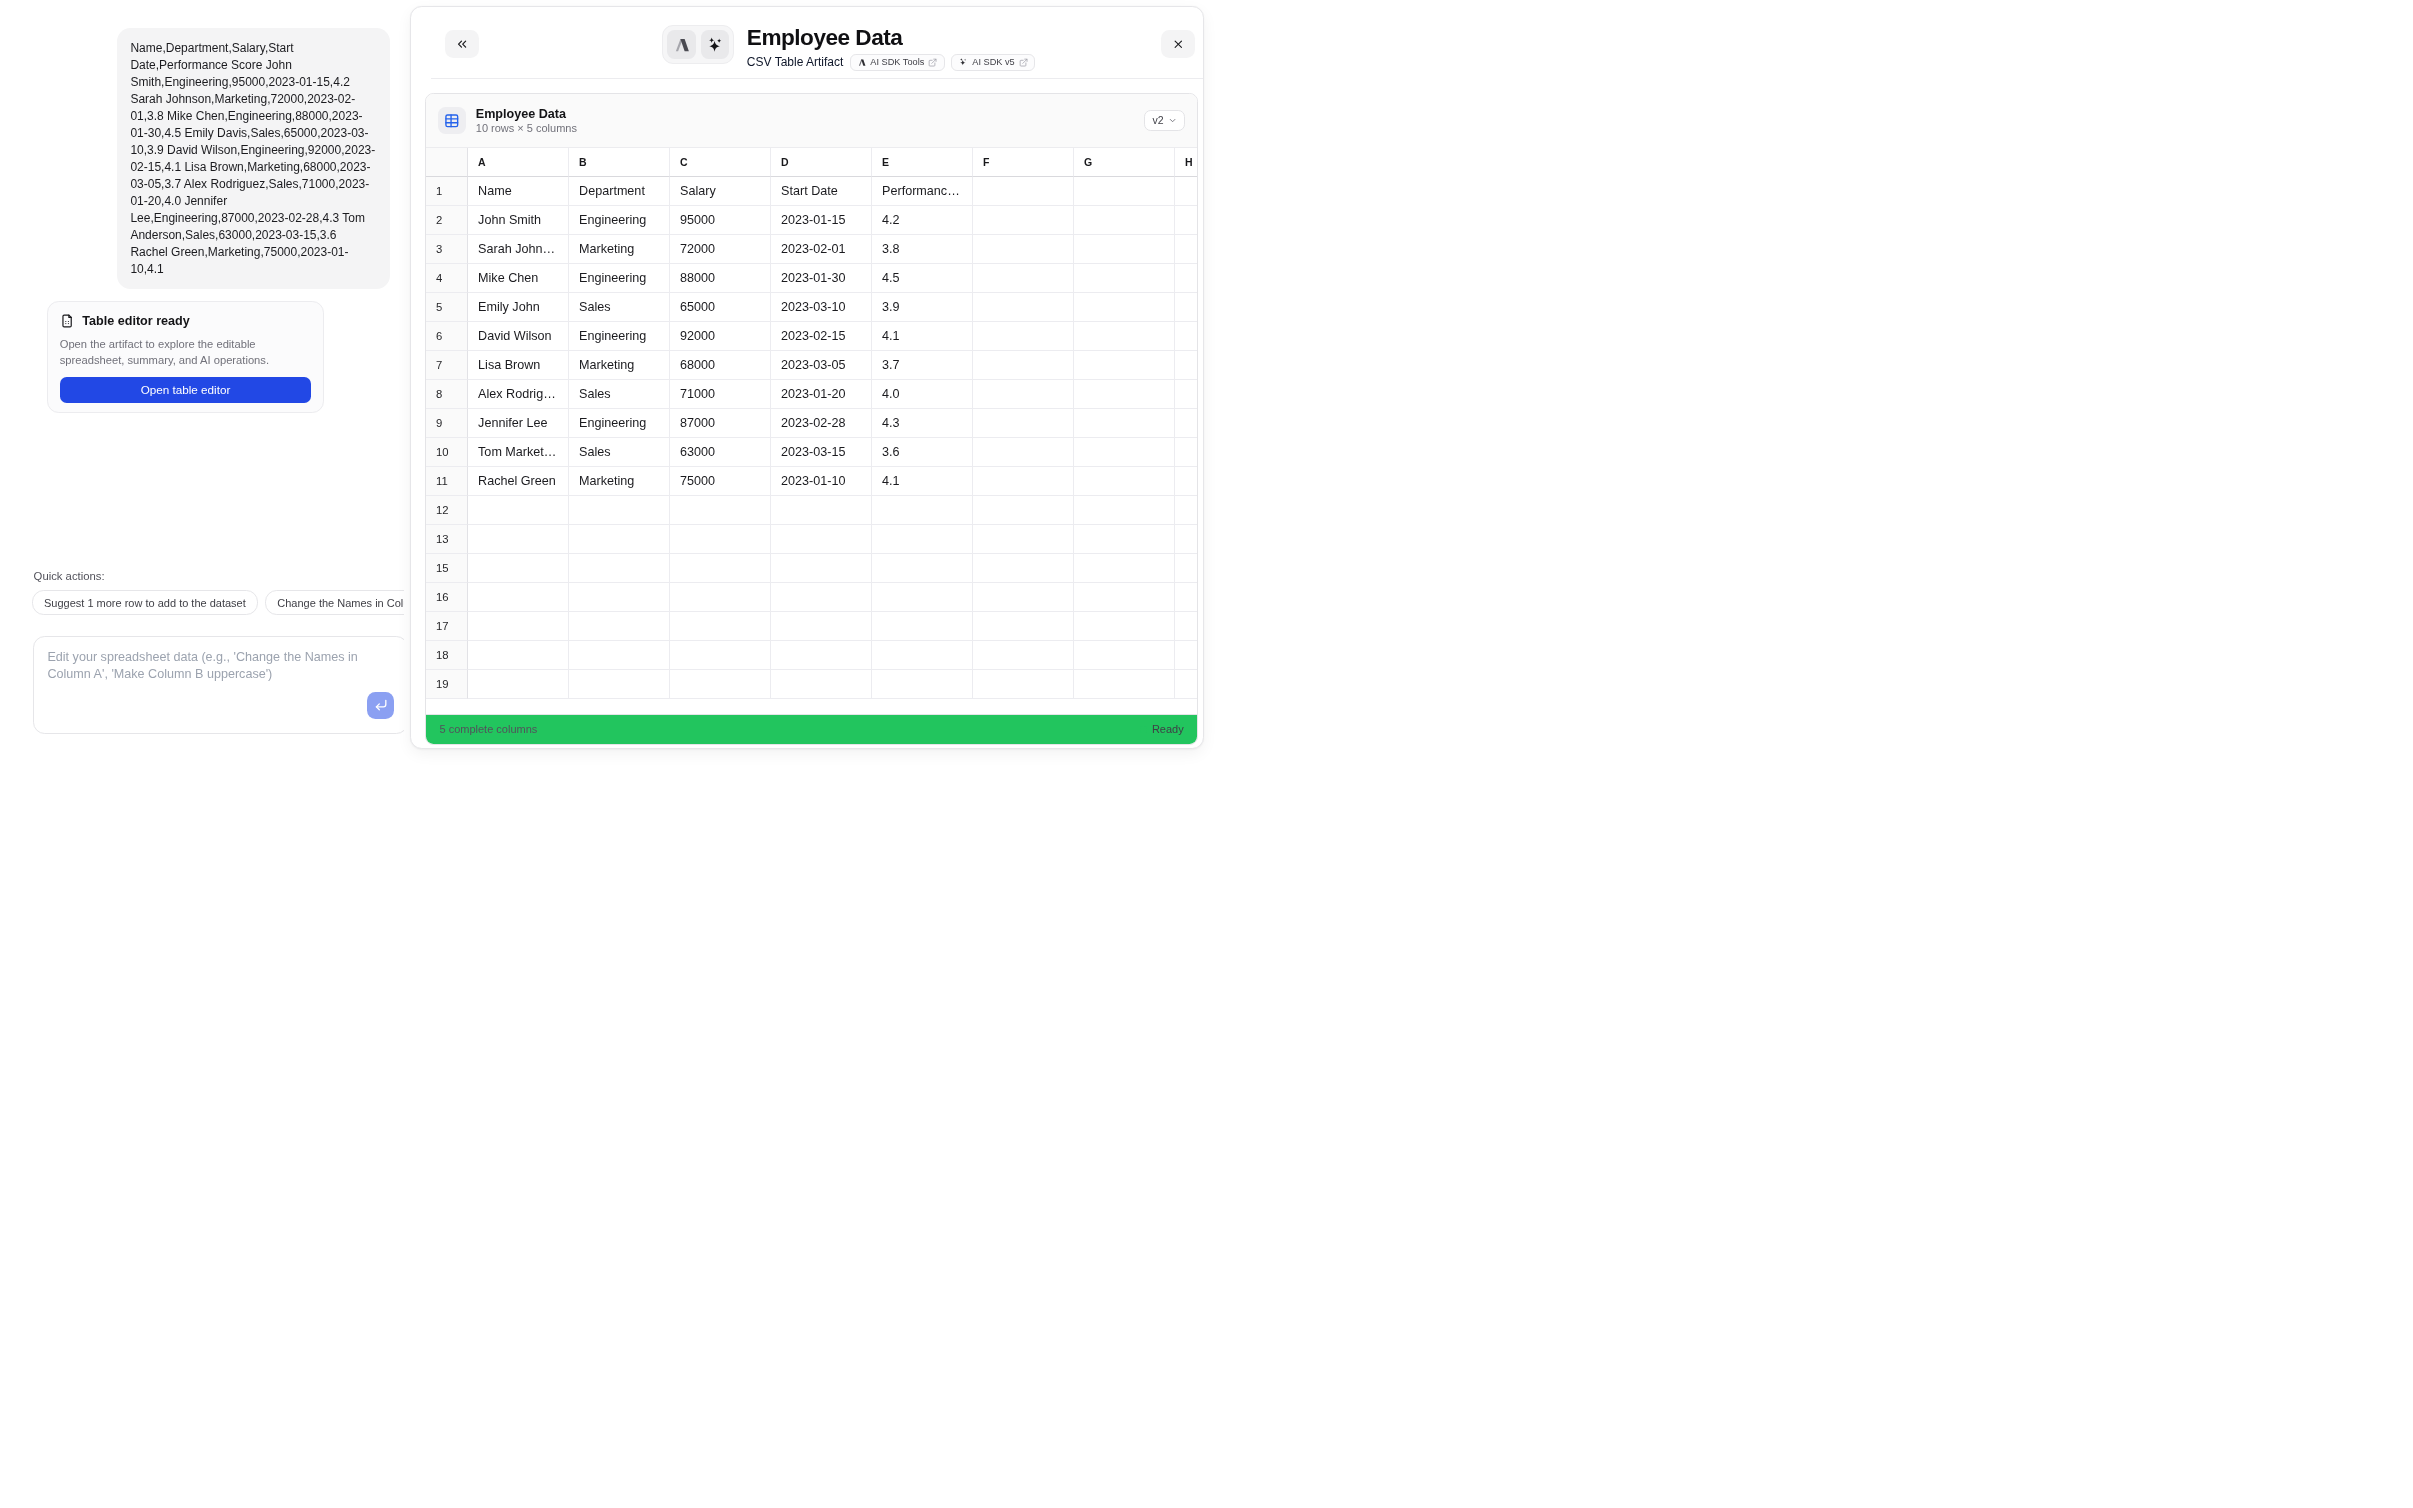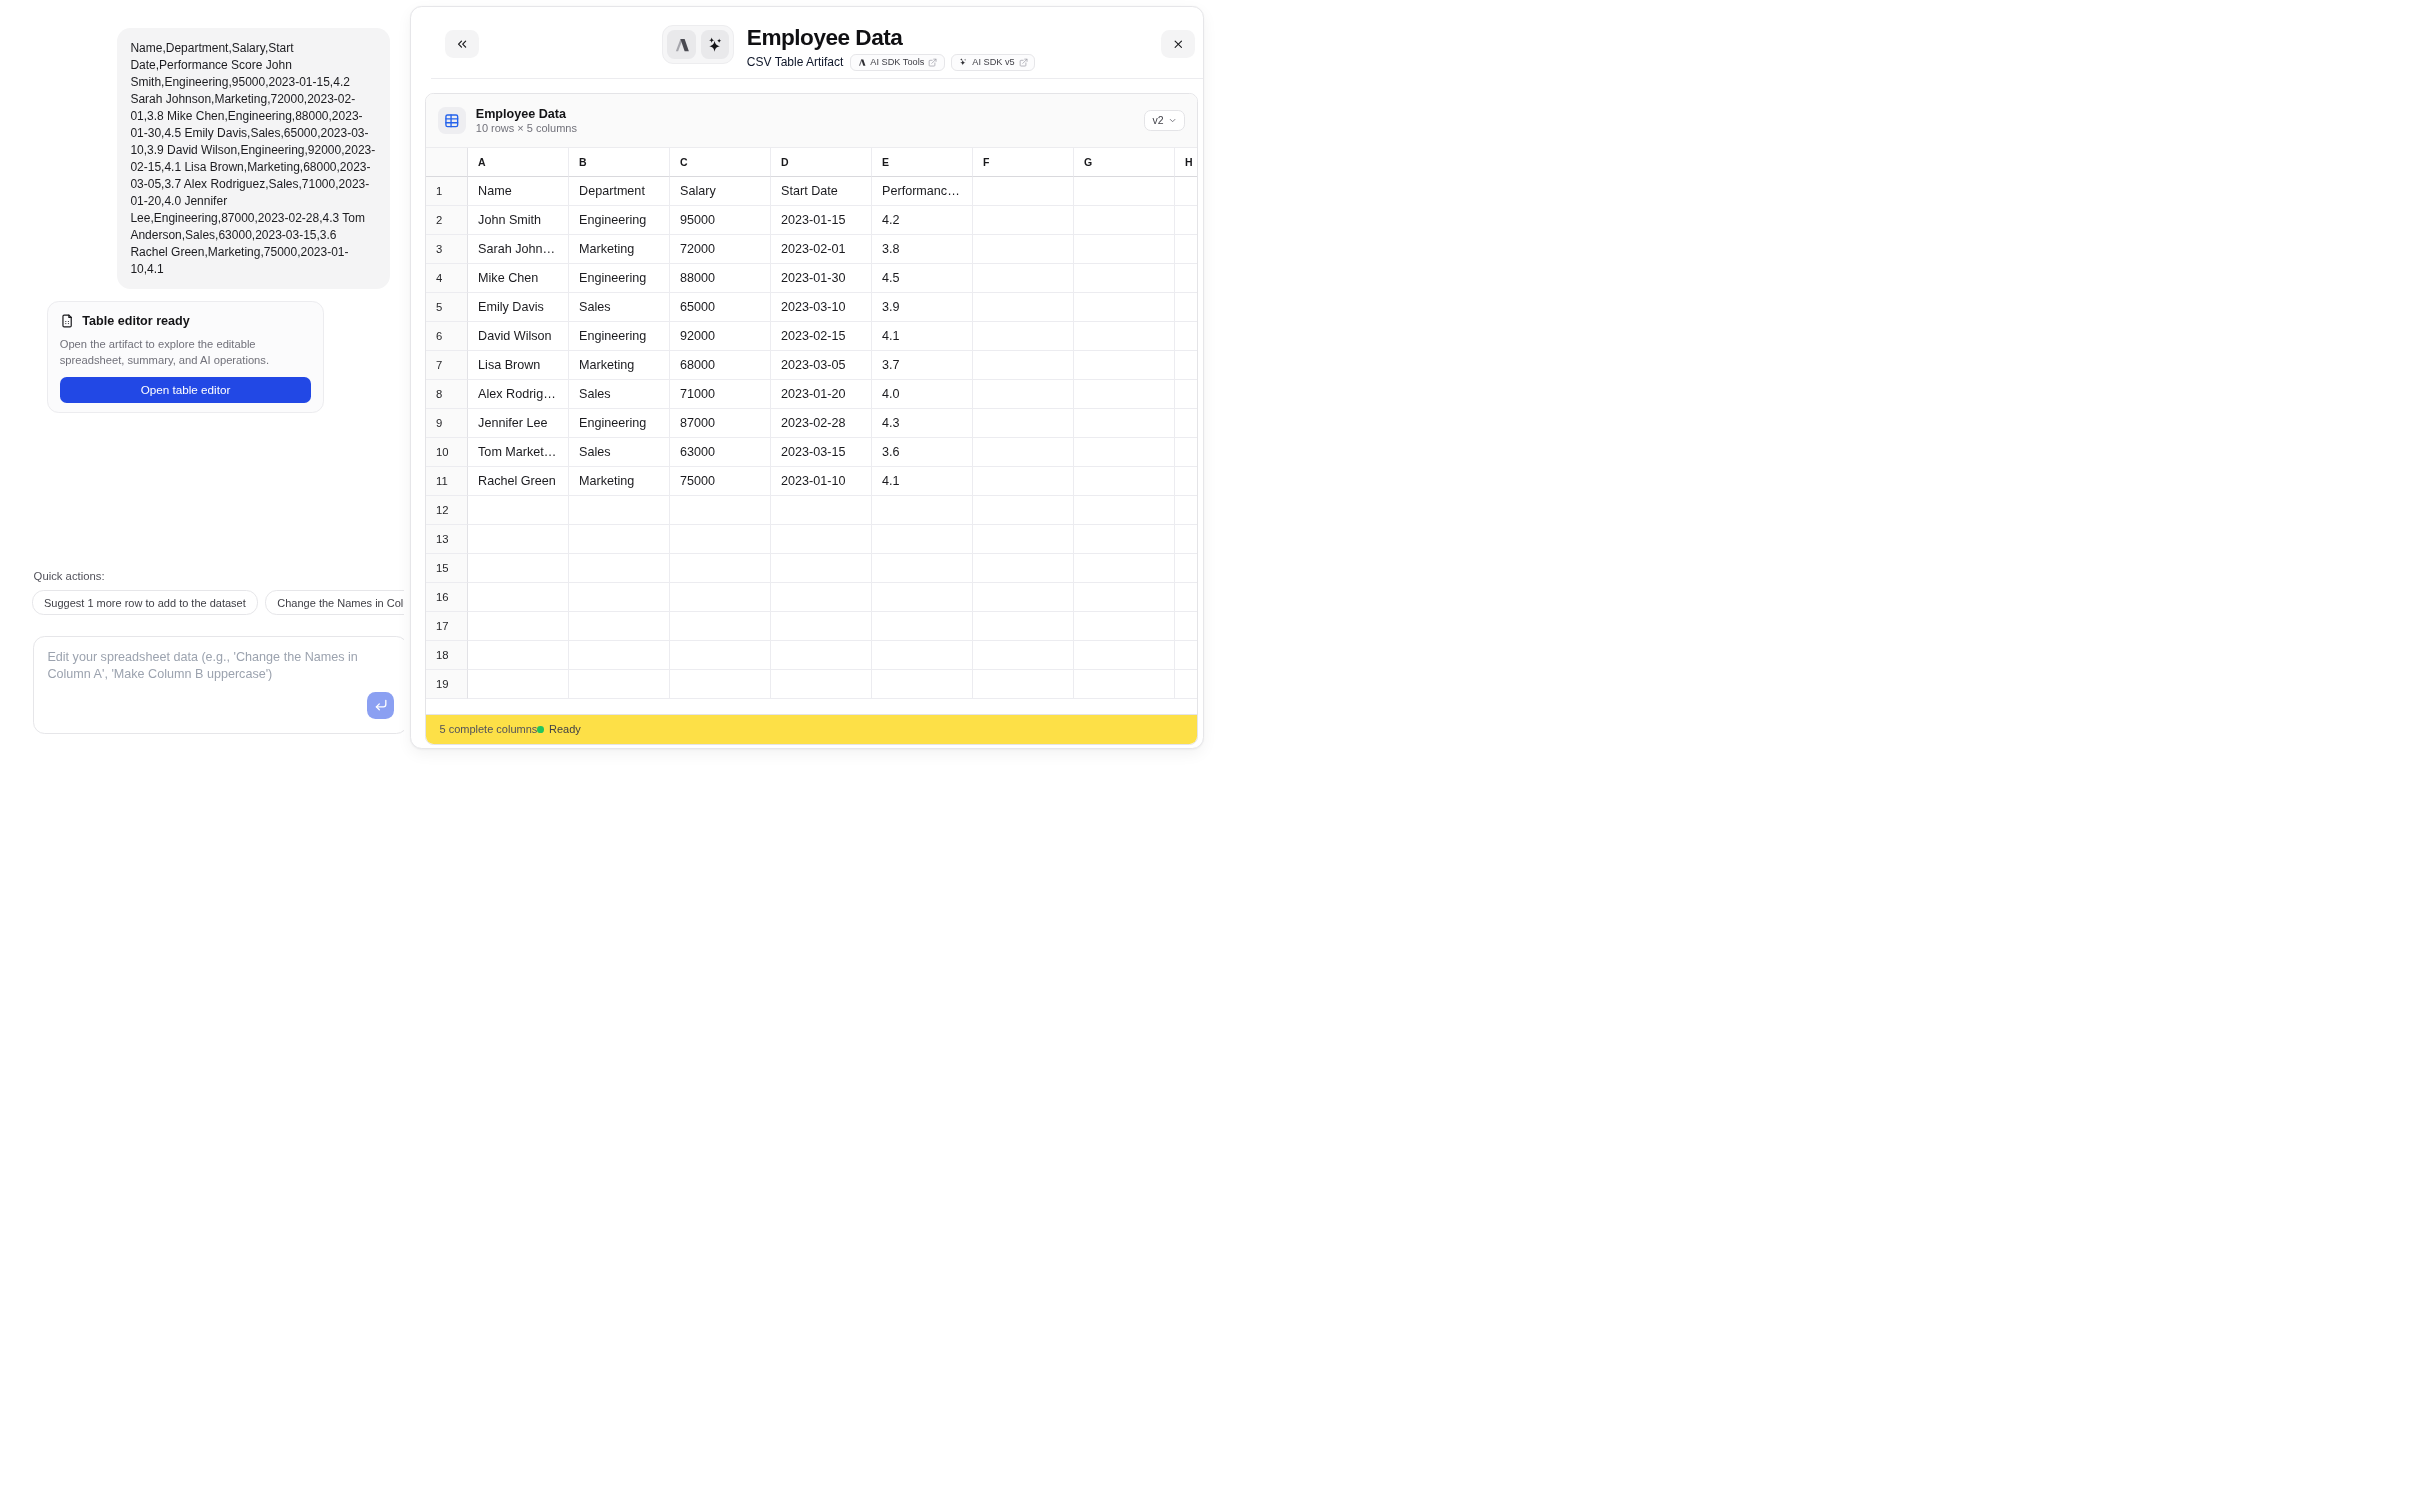--- a/index.html
+++ b/index.html
@@ -56,22 +56,22 @@
 
   .grid{flex:1;overflow:hidden;}
   .grow{display:flex;height:29px;}
   .rn{flex:none;width:42px;background:#fafafa;border-right:0.8px solid #e2e2e6;border-bottom:0.8px solid #ececf0;
     font-size:11.3px;color:#27272a;line-height:28.5px;padding-left:10px;}
   .cell{flex:none;width:101px;border-right:0.8px solid #ececf0;border-bottom:0.8px solid #ececf0;
     font-size:12.6px;color:#1b1b1f;line-height:28.5px;padding:0 10px;white-space:nowrap;overflow:hidden;text-overflow:ellipsis;}
   .ghead .rn{background:#fafafa;border-bottom:0.8px solid #d9d9dd;}
   .ghead .cell{font-size:10.5px;font-weight:bold;color:#18181b;border-bottom:0.8px solid #d9d9dd;}
 
-  .statusbar{height:30px;flex:none;background:#fde047;border-top:0.8px solid #e4e4e7;display:flex;align-items:center;
-    padding:0 13.4px;font-size:11px;color:#52525b;}
+  .statusbar{height:30px;flex:none;background:#22c55e;border-top:0.8px solid #e4e4e7;display:flex;align-items:center;
+    justify-content:space-between;padding:0 13.4px;font-size:11px;color:#52525b;}
   .ready{display:flex;align-items:center;gap:5px;color:#3f3f46;}
   .dot{width:6.7px;height:6.7px;border-radius:50%;background:#22c55e;}
   svg{display:block;}
 </style>
 </head>
 <body>
 
 <div class="chat-panel">
 
   <div class="csv-bubble">Name,Department,Salary,Start Date,Performance Score John Smith,Engineering,95000,2023-01-15,4.2 Sarah Johnson,Marketing,72000,2023-02-01,3.8 Mike Chen,Engineering,88000,2023-01-30,4.5 Emily Davis,Sales,65000,2023-03-10,3.9 David Wilson,Engineering,92000,2023-02-15,4.1 Lisa Brown,Marketing,68000,2023-03-05,3.7 Alex Rodriguez,Sales,71000,2023-01-20,4.0 Jennifer Lee,Engineering,87000,2023-02-28,4.3 Tom Anderson,Sales,63000,2023-03-15,3.6 Rachel Green,Marketing,75000,2023-01-10,4.1</div>
@@ -268,21 +268,21 @@
             <div class="cell">Engineering</div>
             <div class="cell">88000</div>
             <div class="cell">2023-01-30</div>
             <div class="cell">4.5</div>
             <div class="cell"></div>
             <div class="cell"></div>
             <div class="cell"></div>
           </div>
           <div class="grow">
             <div class="rn">5</div>
-            <div class="cell">Emily Davis</div>
+            <div class="cell">Emily John</div>
             <div class="cell">Sales</div>
             <div class="cell">65000</div>
             <div class="cell">2023-03-10</div>
             <div class="cell">3.9</div>
             <div class="cell"></div>
             <div class="cell"></div>
             <div class="cell"></div>
           </div>
           <div class="grow">
             <div class="rn">6</div>

